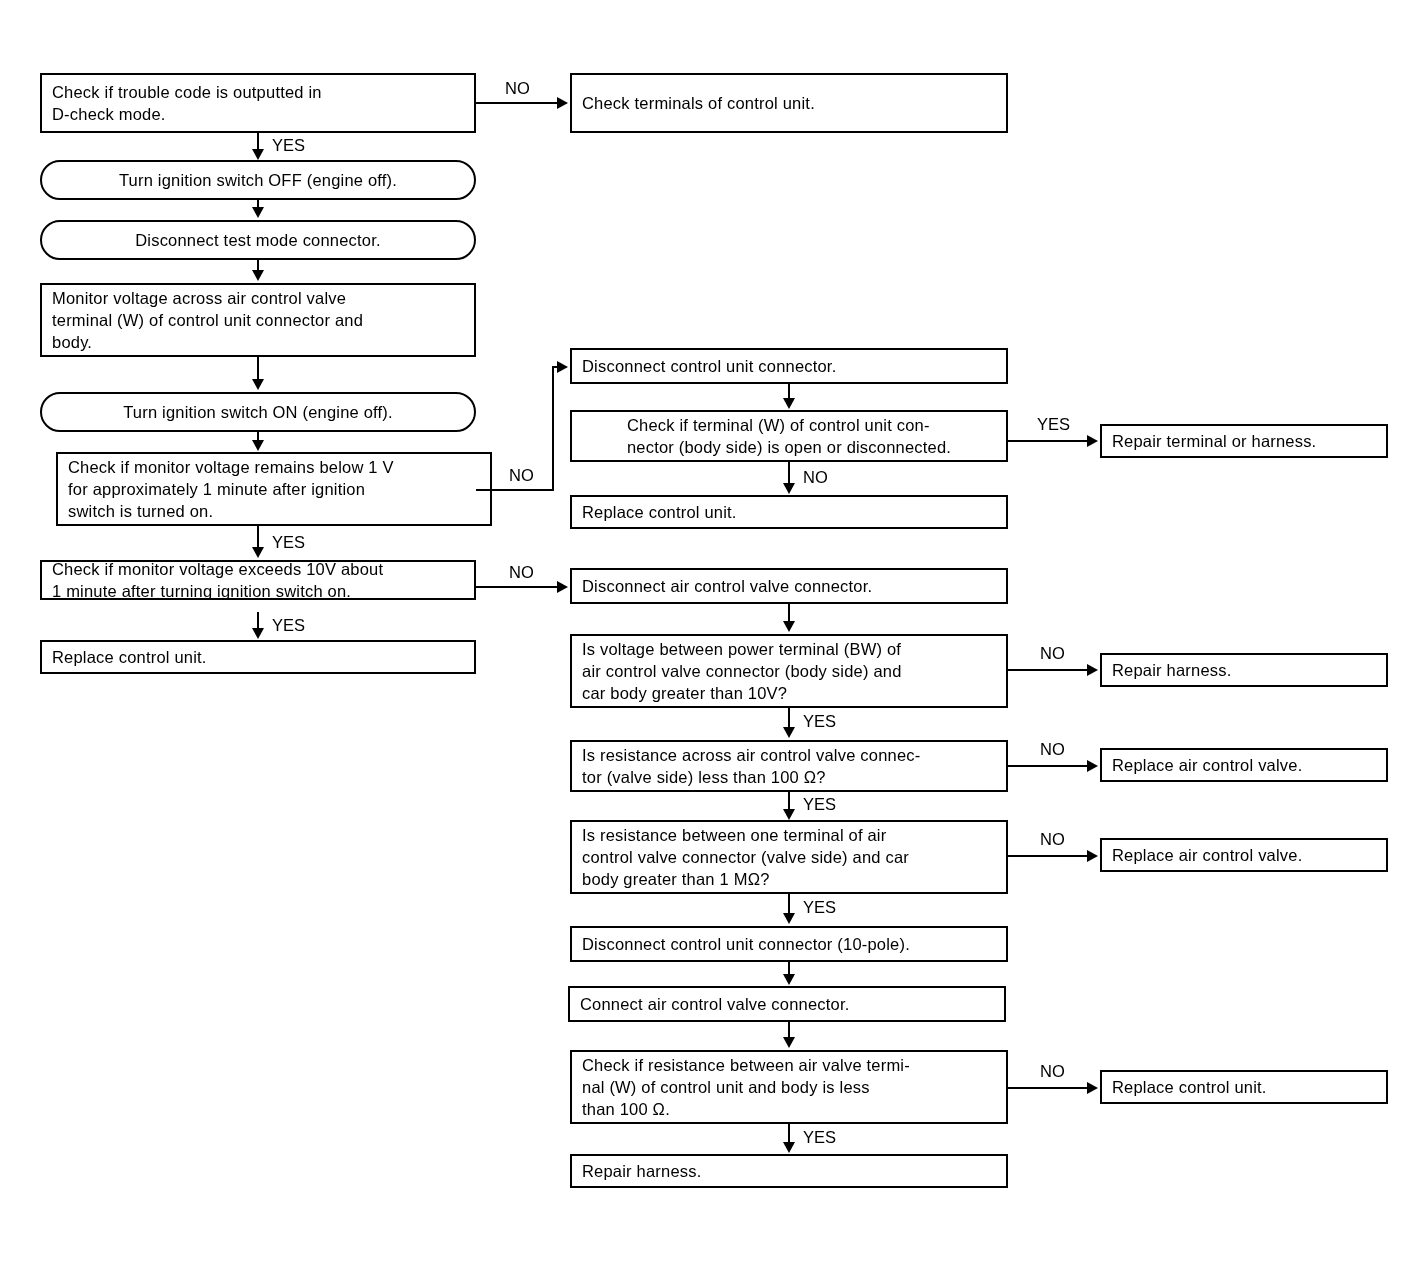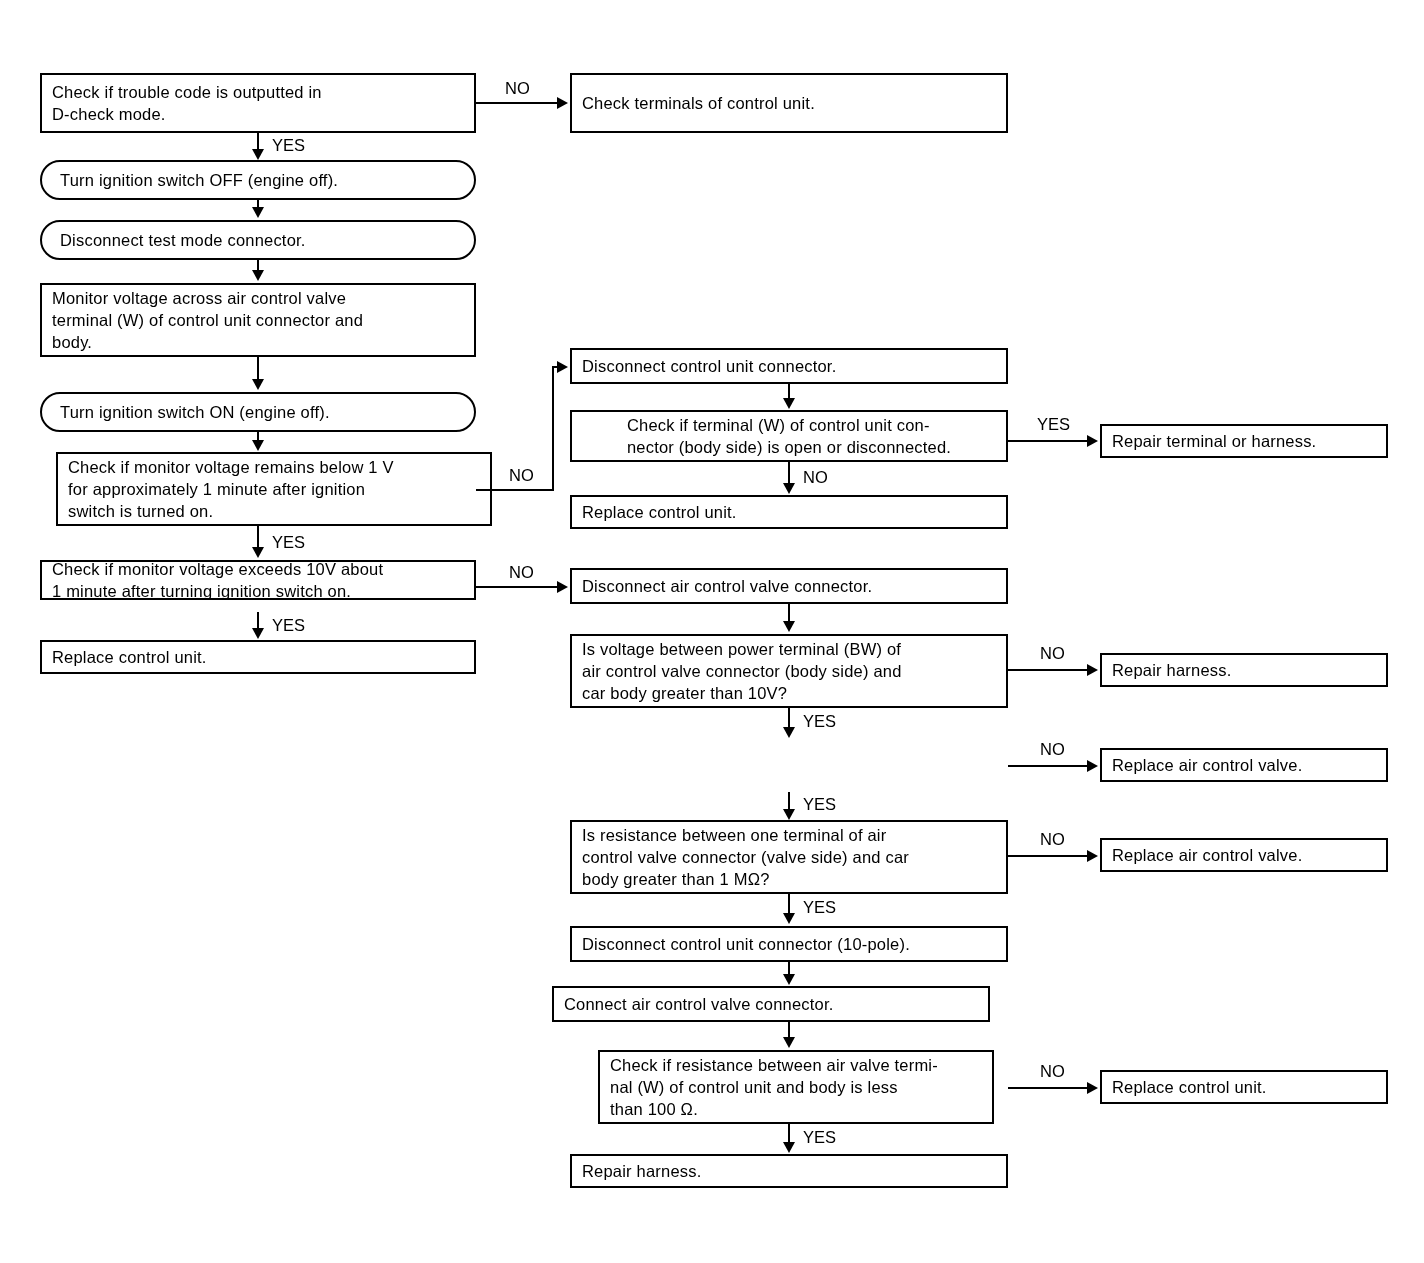--- a/index.html
+++ b/index.html
@@ -27,20 +27,21 @@
   }
   .node .txt {
     font-size: 16.5px;
     line-height: 22px;
     letter-spacing: 0.2px;
     white-space: pre-line;
     color: #000000;
   }
   .node.stadium {
     border-radius: 999px;
+    justify-content: center;
     padding: 0 18px;
   }
   .node.stadium .txt {
     text-align: center;
   }
   .edge {
     position: absolute;
     background: #000000;
   }
   .edge.v { width: 2px; }
@@ -132,36 +133,40 @@
   <div class="node" style="left:570px; top:568px; width:438px; height:36px;">
     <span class="txt">Disconnect air control valve connector.</span>
   </div>
 
   <div class="node" style="left:570px; top:634px; width:438px; height:74px;">
     <span class="txt">Is voltage between power terminal (BW) of
 air control valve connector (body side) and
 car body greater than 10V?</span>
   </div>
 
+  <div class="node" style="left:570px; top:740px; width:438px; height:52px;">
+    <span class="txt">Is resistance across air control valve connec-
+tor (valve side) less than 100 Ω?</span>
+  </div>
 
   <div class="node" style="left:570px; top:820px; width:438px; height:74px;">
     <span class="txt">Is resistance between one terminal of air
 control valve connector (valve side) and car
 body greater than 1 MΩ?</span>
   </div>
 
   <div class="node" style="left:570px; top:926px; width:438px; height:36px;">
     <span class="txt">Disconnect control unit connector (10-pole).</span>
   </div>
 
-  <div class="node" style="left:552px; top:986px; width:438px; height:36px;">
+  <div class="node" style="left:568px; top:986px; width:438px; height:36px;">
     <span class="txt">Connect air control valve connector.</span>
   </div>
 
-  <div class="node" style="left:570px; top:1050px; width:396px; height:74px;margin-left:28px;">
+  <div class="node" style="left:570px; top:1050px; width:438px; height:74px;">
     <span class="txt">Check if resistance between air valve termi-
 nal (W) of control unit and body is less
 than 100 Ω.</span>
   </div>
 
   <div class="node" style="left:570px; top:1154px; width:438px; height:34px;">
     <span class="txt">Repair harness.</span>
   </div>
 
   <div class="node" style="left:1100px; top:424px; width:288px; height:34px;">

